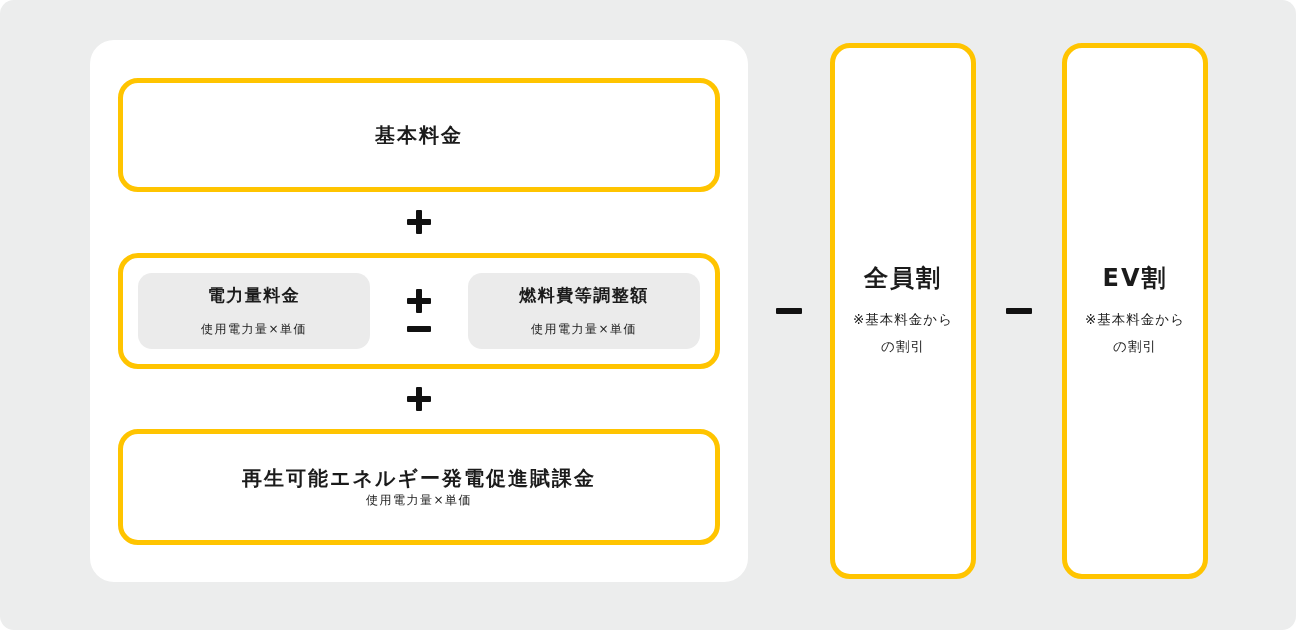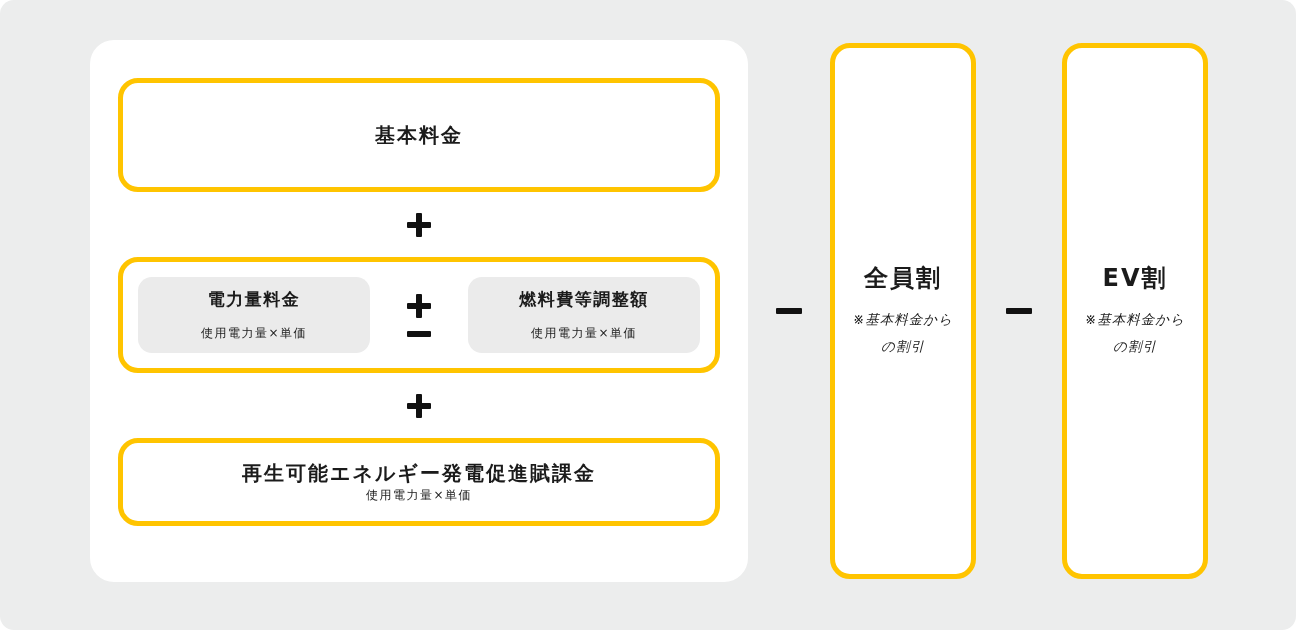--- a/index.html
+++ b/index.html
@@ -23,40 +23,40 @@
     background:var(--canvas-bg);
     border-radius:14px;
     overflow:hidden;
   }
   
   .main-panel{
     position:absolute;left:90px;top:40px;
     width:658px;height:542px;
     background:var(--panel-bg);
     border-radius:24px;
-    padding:38px 28px 56px 28px;
+    padding:38px 28px 37px 28px;
     display:flex;flex-direction:column;
   }
   .fbox{
     border:5px solid var(--accent);
     border-radius:20px;
     background:var(--panel-bg);
     width:100%;
   }
   .fbox-base{
     height:114px;
     display:flex;align-items:center;justify-content:center;
   }
   .fbox-usage{
     height:116px;
     display:flex;align-items:center;justify-content:space-between;
     padding:0 15px;
   }
   .fbox-levy{
-    height:88px;
+    height:116px;
     display:flex;flex-direction:column;align-items:center;justify-content:center;
   }
   .op-row{
     flex:1;
     display:flex;align-items:center;justify-content:center;
   }
   .gray-card{
     width:232px;height:76px;
     background:var(--card-bg);
     border-radius:14px;
@@ -116,21 +116,21 @@
   .discount-card.d0{left:830px;}
   .discount-card.d1{left:1062px;}
   .d-title{
     font-size:24px;font-weight:bold;letter-spacing:2px;
     color:var(--text);white-space:nowrap;
   }
   .d-note{
     font-size:13.5px;line-height:2;letter-spacing:1px;
     color:var(--text);
   }
-  .d-note-line{display:block;white-space:nowrap;font-style:italic;}
+  .d-note-line{display:block;white-space:nowrap;}
 </style>
 </head>
 <body>
 
 <div class="canvas">
 
   <section class="main-panel">
 
     <div class="fbox fbox-base">
       <span class="box-title">基本料金</span>

